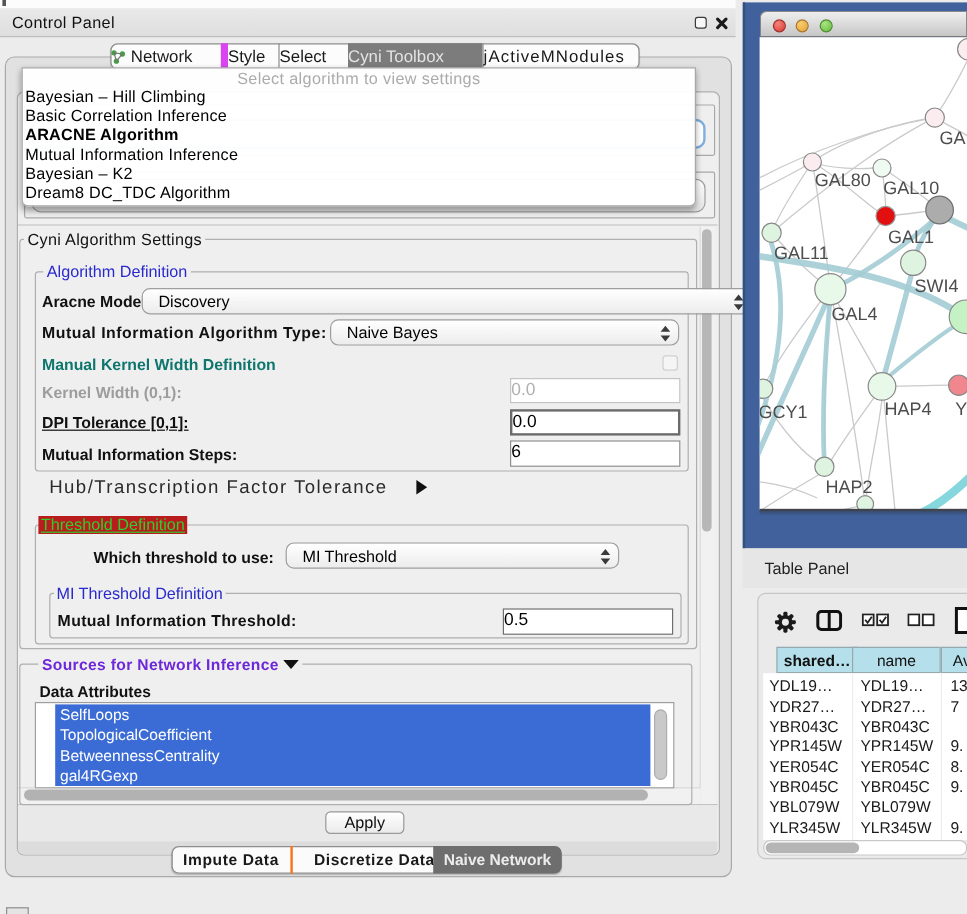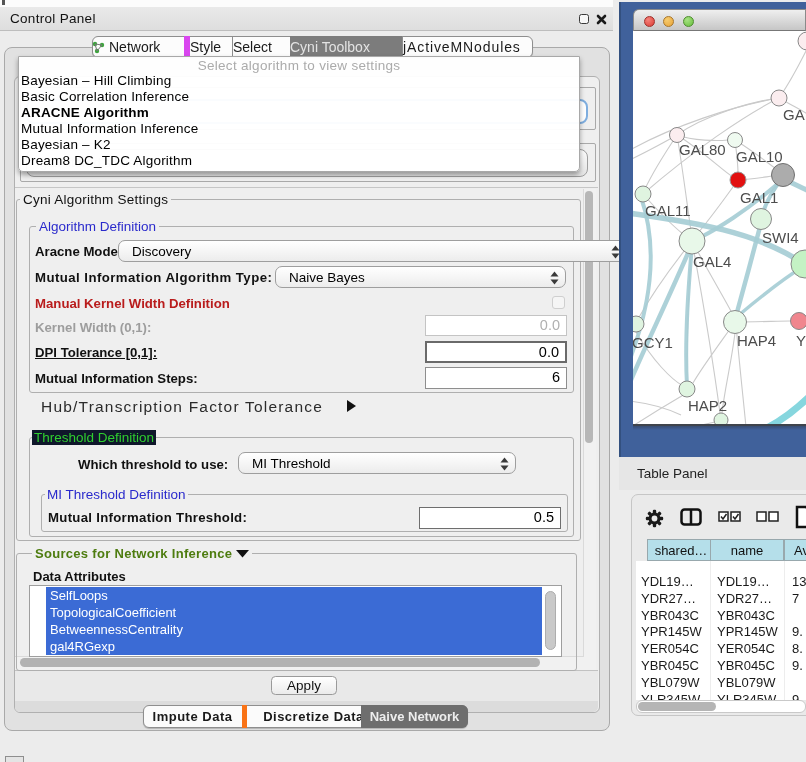--- a/index.html
+++ b/index.html
@@ -54,57 +54,57 @@
   </div>
 <div class="abs b" style="left:35px;top:270px;font-size:13.2px;letter-spacing:0.45px;color:#111;">Mutual Information Algorithm Type:</div>
 <div class="abs combo" style="left:275px;top:266px;width:291px;height:22px;">
     <span>Naive Bayes</span>
     <svg class="ar" width="9" height="14" viewBox="0 0 9 14">
       <path d="M4.5 0.5 L8.5 5.5 L0.5 5.5 Z" fill="#3A3A3A"></path>
       <path d="M4.5 13.5 L8.5 8.5 L0.5 8.5 Z" fill="#3A3A3A"></path>
     </svg>
   </div>
 
-<div class="abs b" style="left:35px;top:296px;font-size:13.2px;color:#b91c1c;">Manual Kernel Width Definition</div>
+<div class="abs b" style="left:35px;top:296px;font-size:13.2px;color:#0f766e;">Manual Kernel Width Definition</div>
 <div class="abs" style="left:552px;top:296px;width:13px;height:13px;border:1px solid #CFCFCF;border-radius:3px;background:#F5F5F5;"></div>
 
 <div class="abs b" style="left:35px;top:320px;font-size:13.2px;color:#9D9D9D;">Kernel Width (0,1):</div>
 <div class="abs field" style="left:425px;top:315px;width:142px;height:21px;border:1px solid #C4C4C4;color:#B0B0B0;">0.0</div>
 
 <div class="abs b" style="left:35px;top:345px;font-size:13.2px;color:#111;text-decoration:underline;">DPI Tolerance [0,1]:</div>
 <div class="abs field" style="left:425px;top:341px;width:142px;height:22px;border:2px solid #6A6A6A;color:#000;">0.0</div>
 
 <div class="abs b" style="left:35px;top:371px;font-size:13.2px;color:#111;">Mutual Information Steps:</div>
 <div class="abs field" style="left:425px;top:367px;width:142px;height:22px;border:1px solid #8E8E8E;color:#000;">6</div>
 
 <div class="abs" style="left:41px;top:398px;font-size:15.5px;letter-spacing:1.2px;color:#2B2B2B;">Hub/Transcription Factor Tolerance</div>
 <svg class="abs" style="left:345px;top:399px;" width="12" height="14" viewBox="0 0 12 14">
     <path d="M2 1 L11 7 L2 13 Z" fill="#111"></path>
   </svg>
 
 <div class="abs" style="left:29px;top:437px;width:545px;height:100px;border:1px solid #AFAFAF;border-radius:3px;"></div>
-<div class="abs" style="left:32px;top:430px;font-size:13.5px;color:#2FCE2F;background:#0f172a;padding:0 2px;">Threshold Definition</div>
+<div class="abs" style="left:32px;top:430px;font-size:13.5px;color:#2FCE2F;background:#b91c1c;padding:0 2px;text-decoration:underline;">Threshold Definition</div>
 
 <div class="abs b" style="left:78px;top:457px;font-size:13.2px;color:#111;">Which threshold to use:</div>
 <div class="abs combo" style="left:238px;top:452px;width:278px;height:22px;">
     <span>MI Threshold</span>
     <svg class="ar" width="9" height="14" viewBox="0 0 9 14">
       <path d="M4.5 0.5 L8.5 5.5 L0.5 5.5 Z" fill="#3A3A3A"></path>
       <path d="M4.5 13.5 L8.5 8.5 L0.5 8.5 Z" fill="#3A3A3A"></path>
     </svg>
   </div>
 
 <div class="abs" style="left:41px;top:494px;width:527px;height:38px;border:1px solid #AFAFAF;border-radius:3px;"></div>
 <div class="abs" style="left:45px;top:487px;font-size:13.5px;color:#2A2ACC;background:#EFEFEF;padding:0 2px;">MI Threshold Definition</div>
 
 <div class="abs b" style="left:48px;top:510px;font-size:13.2px;letter-spacing:0.3px;color:#111;">Mutual Information Threshold:</div>
 <div class="abs field" style="left:419px;top:507px;width:142px;height:22px;border:1.5px solid #6E6E6E;color:#000;">0.5</div>
 
 <div class="abs" style="left:16px;top:553px;width:561px;height:118px;border:1px solid #AFAFAF;border-radius:3px;"></div>
-<div class="abs b" style="left:32px;top:546px;font-size:13px;letter-spacing:0.3px;color:#4d7c0f;background:#EFEFEF;padding:0 3px;">Sources for Network Inference <svg width="13" height="9" viewBox="0 0 13 9" style="display:inline-block">
+<div class="abs b" style="left:32px;top:546px;font-size:13px;letter-spacing:0.3px;color:#6d28d9;background:#EFEFEF;padding:0 3px;">Sources for Network Inference <svg width="13" height="9" viewBox="0 0 13 9" style="display:inline-block">
       <path d="M0 1 L13 1 L6.5 8.5 Z" fill="#111"></path>
     </svg></div>
 <div class="abs b" style="left:33px;top:569px;font-size:13px;color:#111;">Data Attributes</div>
 
 <div class="abs" style="left:29px;top:585px;width:533px;height:72px;background:#FFF;border:1px solid #9E9E9E;"></div>
 <div class="abs" style="left:46px;top:587px;width:496px;height:68px;background:#3B6BD5;color:#FFF;font-size:13px;line-height:17px;padding-left:4px;overflow:hidden;">SelfLoops<br>TopologicalCoefficient<br>BetweennessCentrality<br>gal4RGexp</div>
 <div class="abs" style="left:545px;top:591px;width:11px;height:59px;background:#C9C9C9;border:1px solid #ADADAD;border-radius:5.5px;"></div>
 
 <div class="abs" style="left:26px;top:99px;width:562px;height:25px;border:2.5px solid #7FAEDF;border-radius:8px;background:#FFF;"></div>
 <div class="abs" style="left:26px;top:149px;width:562px;height:28px;border:1px solid #9E9E9E;border-radius:8px;background:linear-gradient(#FCFCFC,#E3E3E3);"></div>
@@ -127,21 +127,21 @@
 <div class="abs" style="left:30px;top:139px;font-size:13px;color:#D6D6DC;">Data Table</div>
 
 <div class="abs" style="left:18px;top:56px;width:562px;height:116px;background:rgba(255,255,255,0.96);border:1px solid #A8A8A8;border-radius:0 0 5px 5px;box-shadow:0 3px 5px rgba(0,0,0,0.35);"></div>
 <div class="abs" style="left:18px;top:58px;width:562px;text-align:center;font-size:13.5px;letter-spacing:0.3px;color:#ABABAB;">Select algorithm to view settings</div>
 <div class="abs" style="left:21px;top:73px;font-size:13.5px;line-height:16px;color:#000;letter-spacing:0.2px;">Bayesian – Hill Climbing<br>Basic Correlation Inference<br><span class="b">ARACNE Algorithm</span><br>Mutual Information Inference<br>Bayesian – K2<br>Dream8 DC_TDC Algorithm</div>
 
 <div class="abs" style="left:271px;top:676px;width:66px;height:19px;background:linear-gradient(#FFF,#EBEBEB);border:1px solid #9A9A9A;border-radius:4.5px;text-align:center;line-height:18px;font-size:13.5px;color:#111;">Apply</div>
 
 <div class="abs" style="left:143px;top:705px;width:325px;height:23px;background:#FBFBFB;border:1px solid #8E8E8E;border-radius:6px;box-shadow:0 1px 1px rgba(0,0,0,0.2);"></div>
 <div class="abs tabtxt2" style="left:143px;top:705px;width:99px;letter-spacing:0.5px;">Impute Data</div>
-<div class="abs tabtxt2" style="left:242px;top:705px;width:138px;border-left:5px solid #f97316;letter-spacing:0.5px;">Discretize Data</div>
+<div class="abs tabtxt2" style="left:242px;top:705px;width:138px;border-left:2px solid #f97316;letter-spacing:0.5px;">Discretize Data</div>
 <div class="abs tabtxt2" style="left:361px;top:705px;width:107px;background:#6E6E6E;color:#EDEDED;border-radius:0 6px 6px 0;">Naive Network</div>
 
 <div class="abs" style="left:5px;top:756px;width:19px;height:10px;border:1.5px solid #8E8E8E;background:#E4E4E4;"></div>
 
 <div class="abs" style="left:619px;top:2px;width:187px;height:455px;background:#40619B;"></div>
 <div class="abs" style="left:619px;top:2px;width:2px;height:455px;background:#33507F;"></div>
 
 <div class="abs" style="left:633px;top:9px;width:173px;height:22px;background:linear-gradient(#EFEFEF,#C6C6C6);border:1px solid #8A8A8A;border-bottom:1px solid #777;border-radius:6px 0 0 0;"></div>
 <div class="abs light" style="left:643.5px;top:16px;background:radial-gradient(circle at 35% 30%,#F4837C,#DC3B33);border:1px solid #9E2F2A;"></div>
 <div class="abs light" style="left:663px;top:16px;background:radial-gradient(circle at 35% 30%,#F6CC70,#E8A338);border:1px solid #A8762A;"></div>
@@ -274,26 +274,26 @@
 </svg>
 <svg class="abs" style="left:756px;top:511px;" width="24" height="12" viewBox="0 0 24 12">
   <rect x="1" y="1" width="9" height="9" fill="#FFF" stroke="#222" stroke-width="1.5"></rect>
   <rect x="13" y="1" width="9" height="9" fill="#FFF" stroke="#222" stroke-width="1.5"></rect>
 </svg>
 <svg class="abs" style="left:795px;top:505px;" width="18" height="24" viewBox="0 0 18 24">
   <path d="M2 2 L11 2 L16 7 L16 22 L2 22 Z" fill="#FFF" stroke="#111" stroke-width="2.5"></path>
 </svg>
 
 <div class="abs" style="left:636px;top:539px;width:170px;height:22px;"></div>
-<div class="abs th" style="left:647px;top:539px;width:68px;">shared…</div>
+<div class="abs th" style="left:647px;top:539px;width:68px;font-weight:bold;">shared…</div>
 <div class="abs th" style="left:710px;top:539px;width:74px;">name</div>
 <div class="abs th" style="left:784px;top:539px;width:30px;overflow:hidden;">
     <span style="position:absolute;left:9px;top:0;">Av</span>
   </div>
-<div class="abs" style="left:636px;top:561px;width:170px;height:139px;background:#FFF;overflow:hidden;padding-top:13px;">
+<div class="abs" style="left:636px;top:561px;width:170px;height:139px;background:#FFF;overflow:hidden;padding-top:3px;">
   <div class="row">
       <span class="c1">YDL19…</span>
       <span class="c2">YDL19…</span>
       <span class="c3">13</span>
     </div>
   <div class="row">
       <span class="c1">YDR27…</span>
       <span class="c2">YDR27…</span>
       <span class="c3">7</span>
     </div>
@@ -336,21 +336,21 @@
 <div class="abs" style="left:710px;top:561px;width:1px;height:139px;background:#EDEDED;"></div>
 <div class="abs" style="left:784px;top:561px;width:1px;height:139px;background:#EDEDED;"></div>
 <div class="abs" style="left:636px;top:700px;width:170px;height:13px;background:#FFF;border:1px solid #C9C9C9;border-radius:6px;"></div>
 <div class="abs" style="left:638px;top:702px;width:78px;height:9px;background:#B5B5B5;border-radius:4.5px;"></div>
 
 <style>
   .combo { background:linear-gradient(#FFFFFF,#ECECEC); border:1px solid #9E9E9E; border-radius:7px; font-size:13.5px; color:#000; }
   .combo span { position:absolute; left:13px; top:0; line-height:21px; }
   .light { width:11px; height:11px; border-radius:50%; }
   .combo svg.ar { position:absolute; right:6px; top:3.5px; }
-  .field { background:#FFF; font-size:14.5px; text-align:right; padding-right:6px; line-height:19px; }
+  .field { background:#FFF; font-size:14.5px; padding-right:6px; line-height:19px; }
   .tabtxt { height:22px; display:flex; align-items:center; font-size:14px; color:#1A1A1A; }
   .tabtxt2 { height:23px; display:flex; align-items:center; justify-content:center; font-size:13px; font-weight:bold; color:#1A1A1A; }
   .th { height:22px; background:#B5DFEA; border:1px solid #98A8AD; text-align:center; line-height:21px; font-size:13px; color:#111; }
   .row { height:16.8px; line-height:16.8px; font-size:13px; color:#1A1A1A; position:relative; }
   .row .c1 { position:absolute; left:5px; }
   .row .c2 { position:absolute; left:81px; }
   .row .c3 { position:absolute; left:156px; }
 </style>
 
 </body></html>

